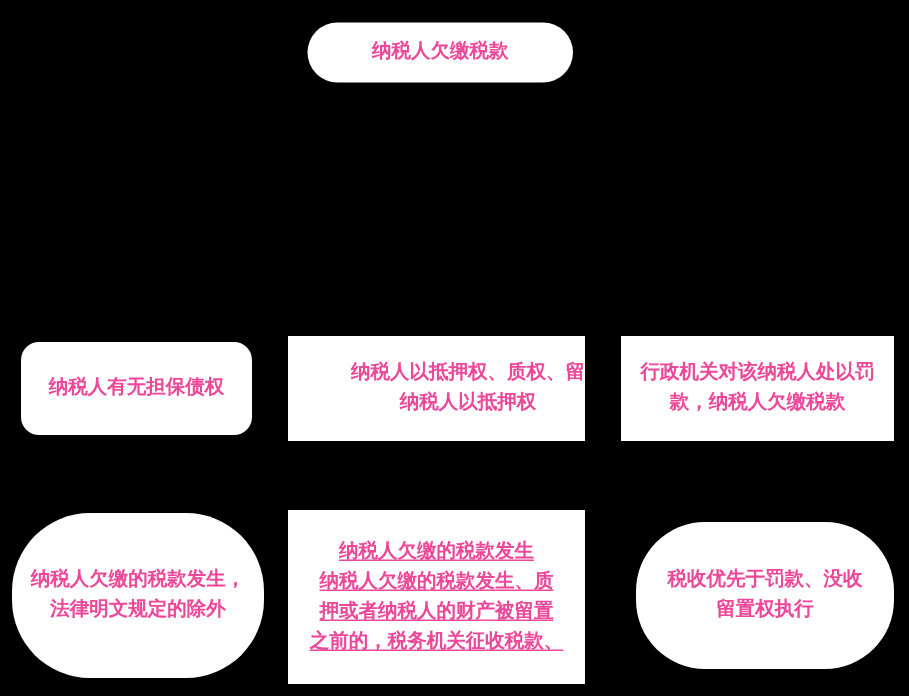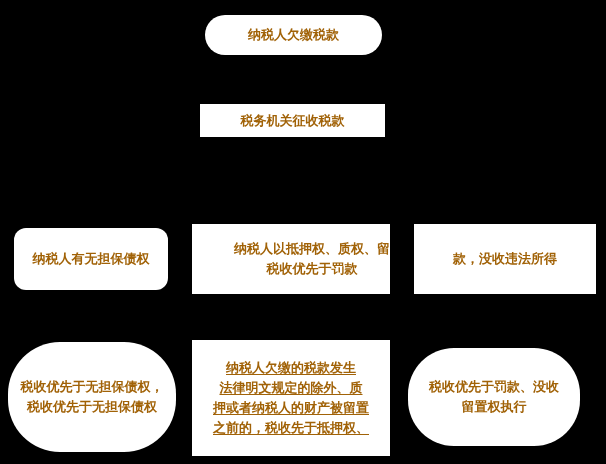--- a/index.html
+++ b/index.html
@@ -11,21 +11,21 @@
   .canvas {
     position: relative;
     width: 606px;
     height: 464px;
     background: #000000;
     overflow: hidden;
   }
   .node {
     position: absolute;
     background: #ffffff;
-    color: #a16207;
+    color: #ec4899;
     display: flex;
     flex-direction: column;
     align-items: center;
     justify-content: center;
     text-align: center;
     font-size: 13px;
     font-weight: bold;
     line-height: 20px;
     padding: 2px 6px;
   }
@@ -39,47 +39,45 @@
 </style>
 </head>
 <body>
 
 <div class="canvas">
 
   <div class="node" style="left:205px; top:15px; width:177px; height:40px; border-radius:20px;">
     <div class="line">纳税人欠缴税款</div>
   </div>
 
-  <div class="node" style="left:200px; top:104px; width:185px; height:33px;">
-    <div class="line">税务机关征收税款</div>
-  </div>
 
   <div class="node" style="left:14px; top:228px; width:154px; height:62px;border-radius:12px;">
     <div class="line">纳税人有无担保债权</div>
   </div>
 
   <div class="node" style="left:192px; top:224px; width:198px; height:70px;padding-left:48px;">
     <div class="line">纳税人以抵押权、质权、留</div>
-    <div class="line">税收优先于罚款</div>
+    <div class="line">纳税人以抵押权</div>
   </div>
 
   <div class="node" style="left:414px; top:224px; width:182px; height:70px;">
-    <div class="line">款，没收违法所得</div>
+    <div class="line">行政机关对该纳税人处以罚</div>
+    <div class="line">款，纳税人欠缴税款</div>
   </div>
 
   <div class="node" style="left:8px; top:342px; width:168px; height:110px; border-radius:52px;">
-    <div class="line">税收优先于无担保债权，</div>
-    <div class="line">税收优先于无担保债权</div>
+    <div class="line">纳税人欠缴的税款发生，</div>
+    <div class="line">法律明文规定的除外</div>
   </div>
 
   <div class="node underlined" style="left:192px; top:340px; width:198px; height:116px;">
     <div class="line">纳税人欠缴的税款发生</div>
-    <div class="line">法律明文规定的除外、质</div>
+    <div class="line">纳税人欠缴的税款发生、质</div>
     <div class="line">押或者纳税人的财产被留置</div>
-    <div class="line">之前的，税收先于抵押权、</div>
+    <div class="line">之前的，税务机关征收税款、</div>
   </div>
 
-  <div class="node" style="left:408px; top:348px; width:172px; height:98px; border-radius:46px;">
+  <div class="node" style="left:424px; top:348px; width:172px; height:98px; border-radius:46px;">
     <div class="line">税收优先于罚款、没收</div>
     <div class="line">留置权执行</div>
   </div>
 
 </div>
 
 </body></html>

